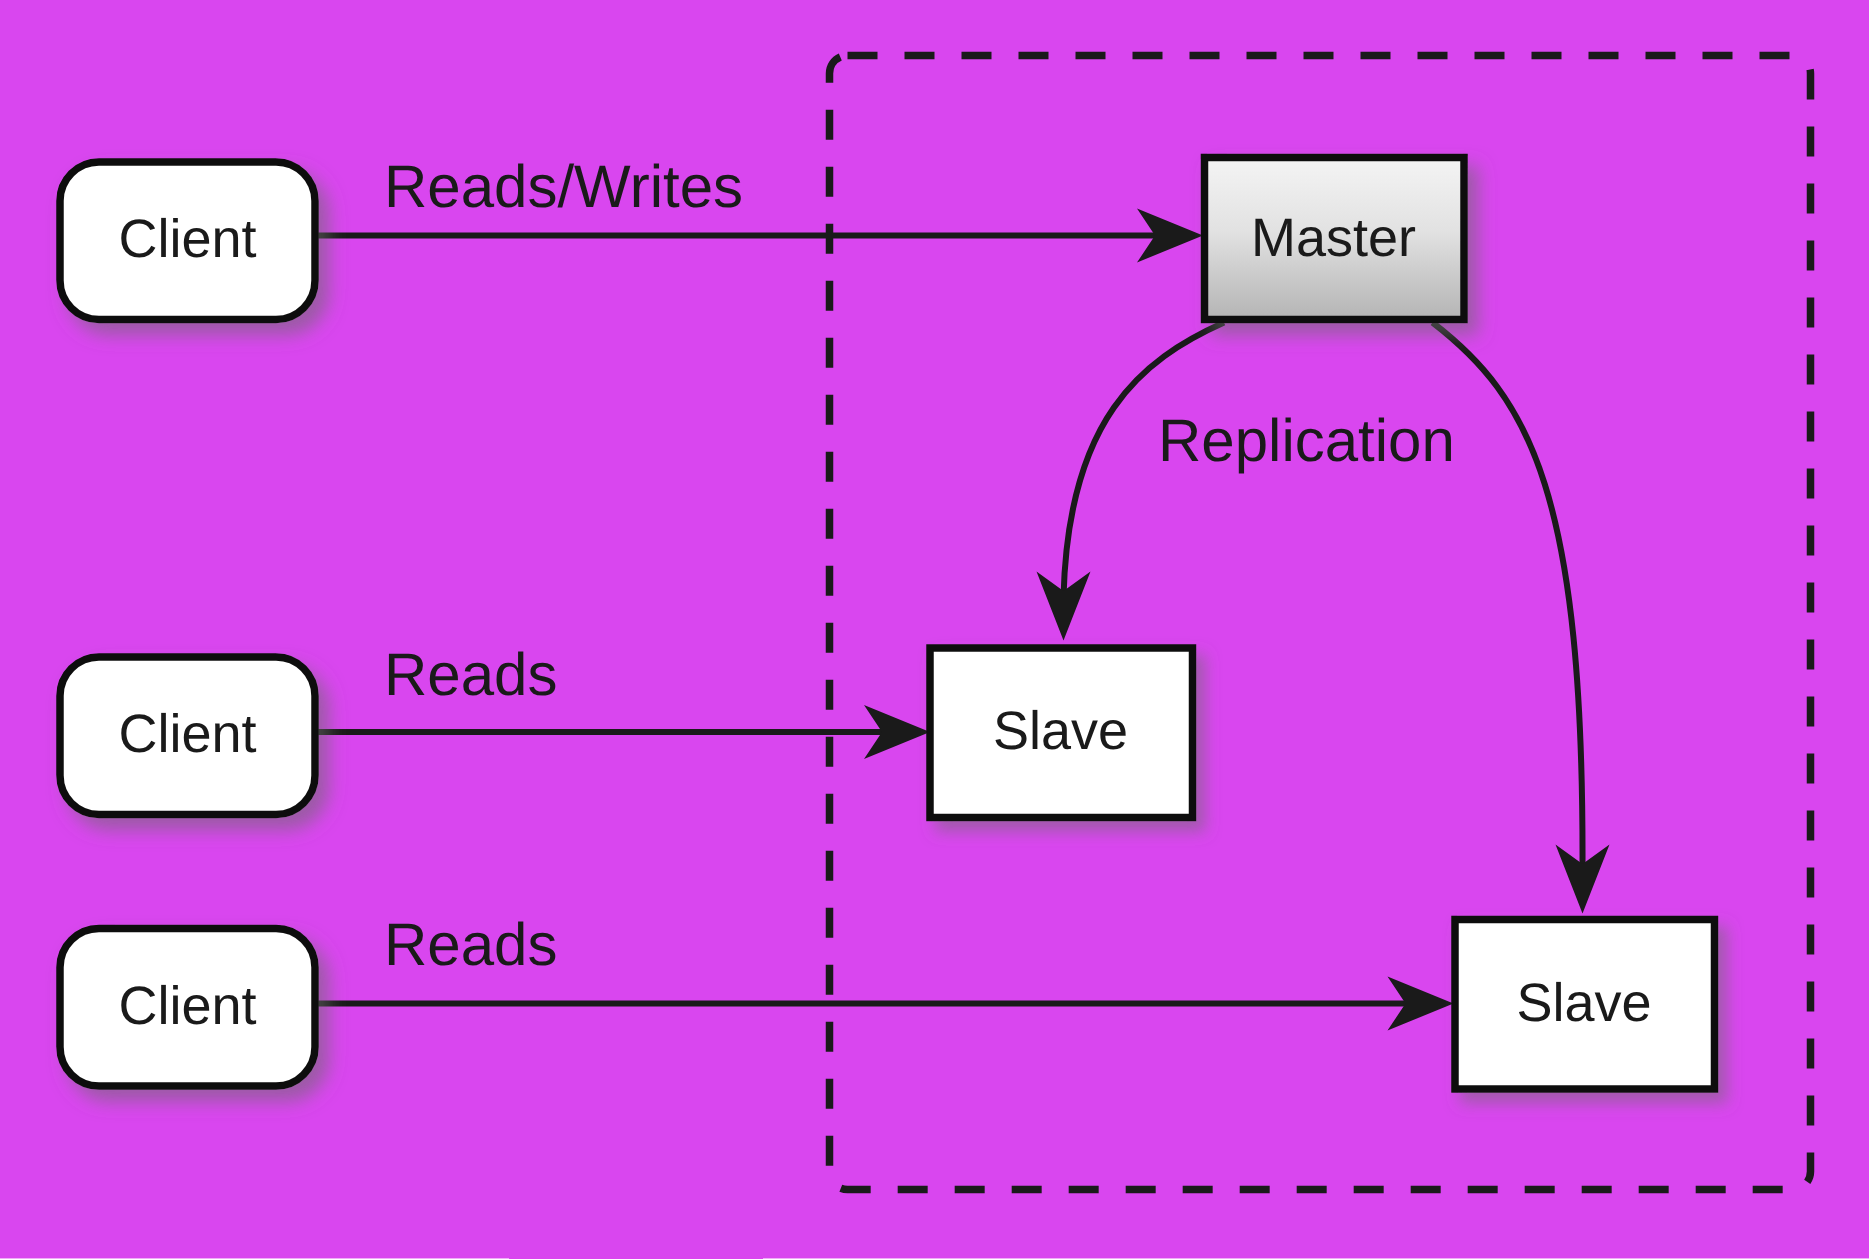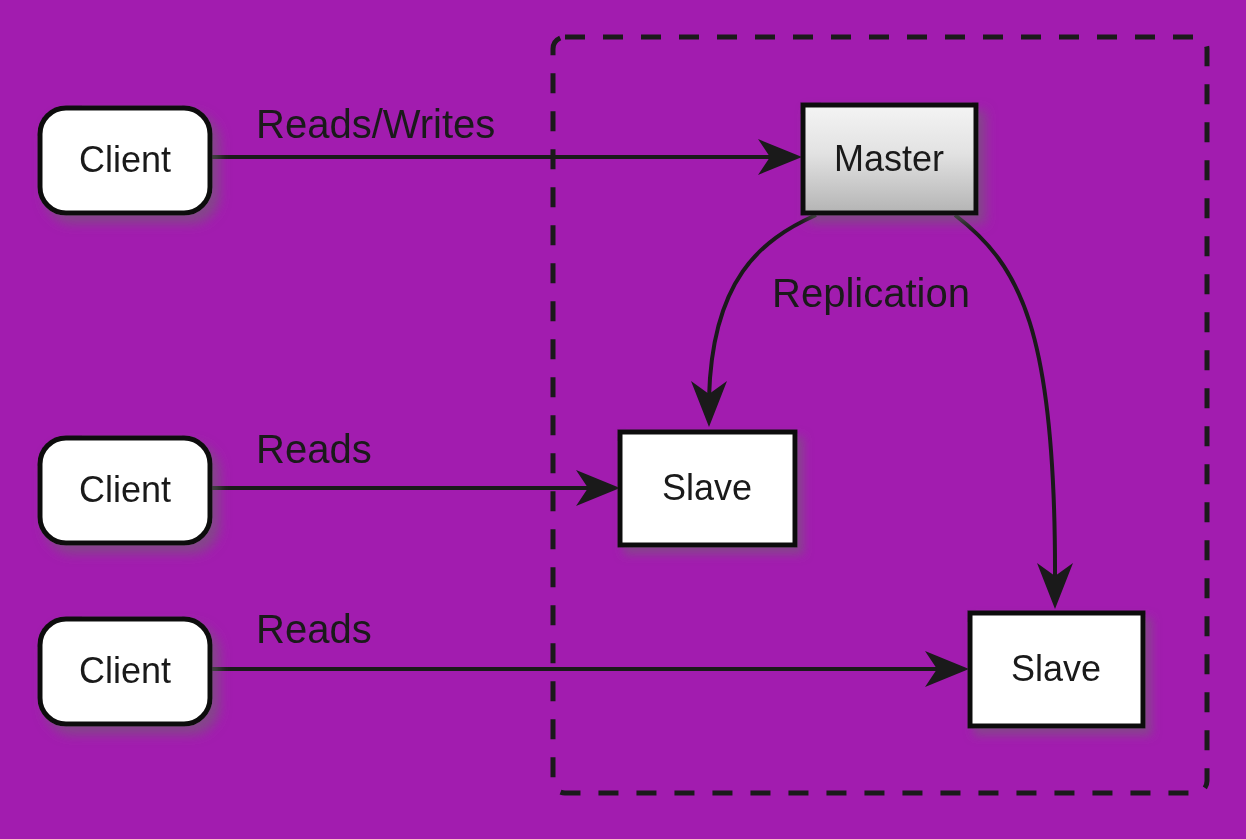--- a/index.html
+++ b/index.html
@@ -8,21 +8,21 @@
     padding: 0;
     background: #ffffff;
   }
   body {
     font-family: "Liberation Sans", sans-serif;
   }
   #diagram-root {
     position: relative;
     width: 1246px;
     height: 839px;
-    background: #a21caf;
+    background: #d946ef;
     overflow: hidden;
   }
   #diagram-svg {
     position: absolute;
     top: 0;
     left: 0;
     width: 1246px;
     height: 839px;
     display: block;
   }

